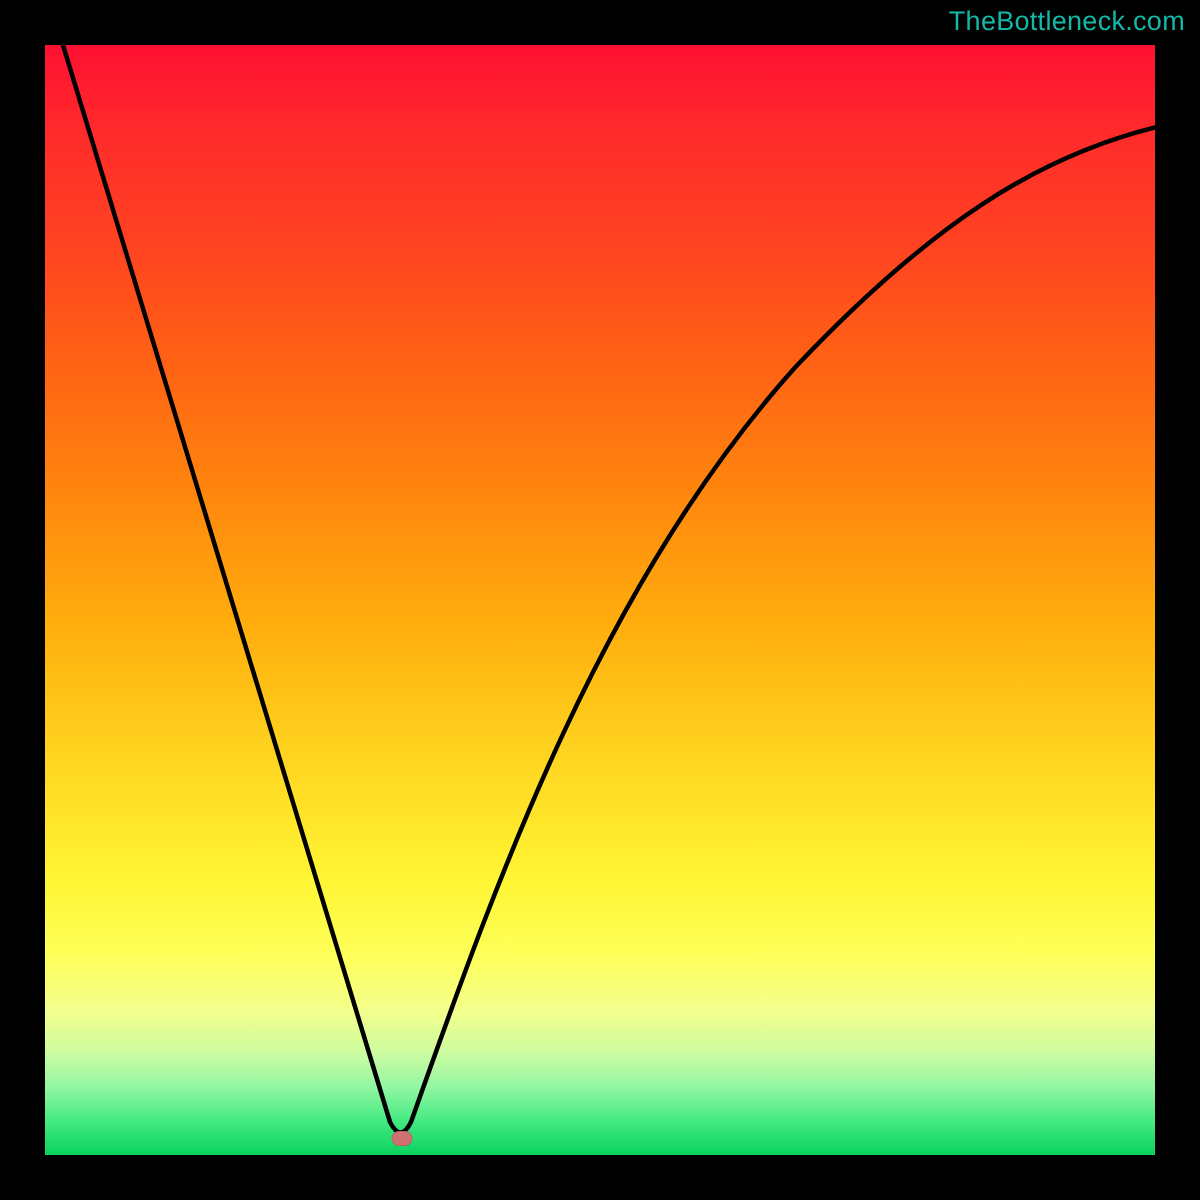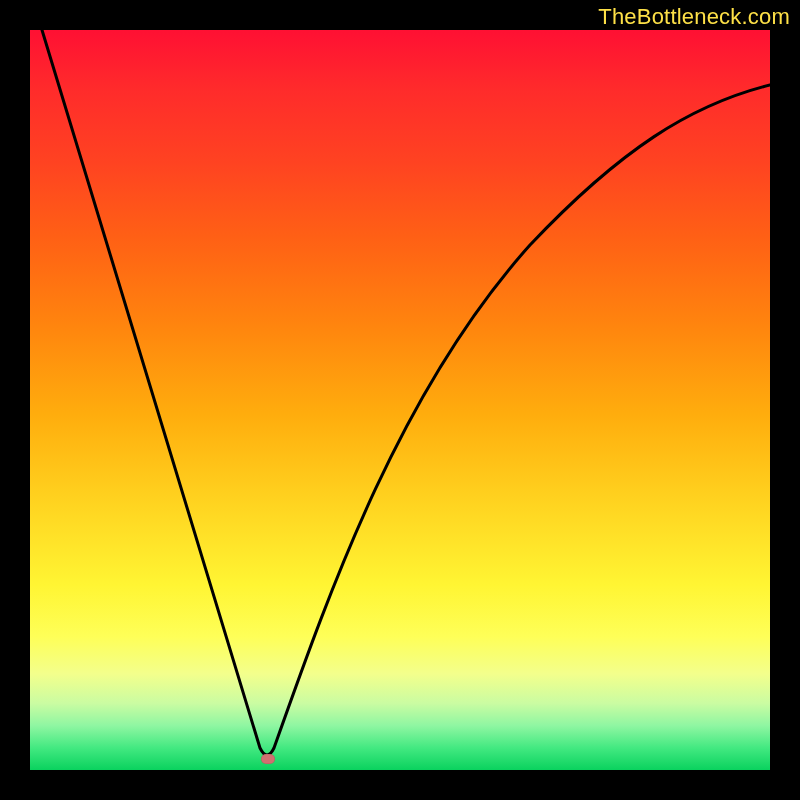--- a/index.html
+++ b/index.html
@@ -37,22 +37,22 @@
       #cafca2 91%,
       #8ff6a2 94%,
       #43e981 97%,
       #0ad25e 100%
     );
   }
   .watermark {
     position: absolute;
     top: 4px;
     right: 10px;
-    color: #fde047;
-    font-size: 22px;
+    color: #14b8a6;
+    font-size: 18px;
     font-weight: 500;
     letter-spacing: 0.2px;
     z-index: 5;
     user-select: none;
   }
   svg.curve {
     position: absolute;
     left: 0;
     top: 0;
     width: 740px;

